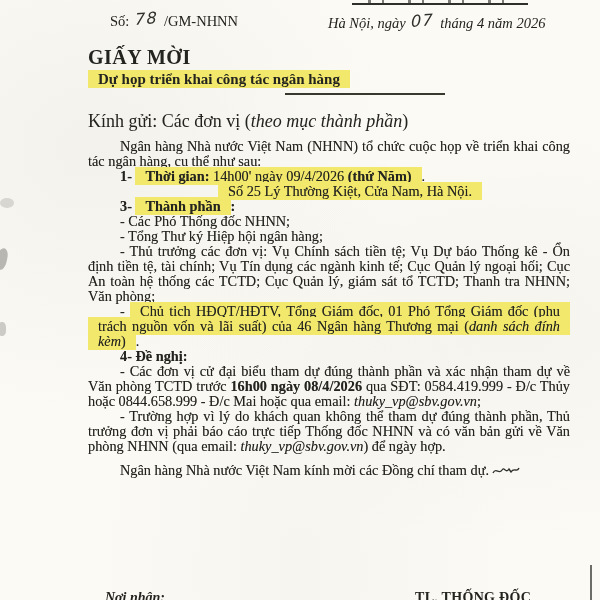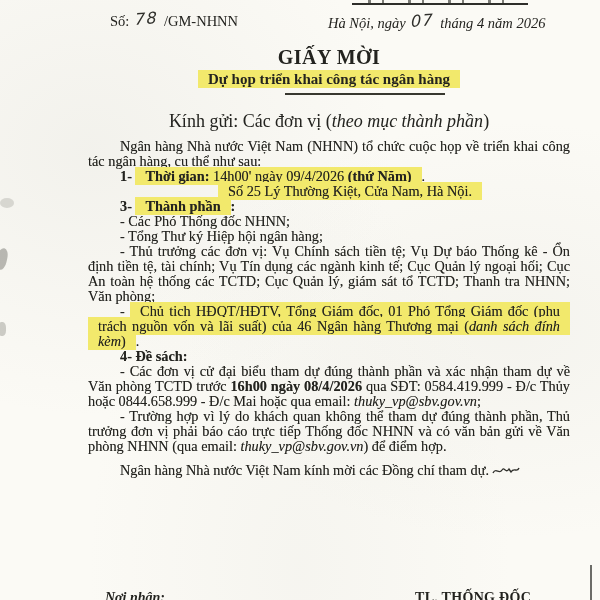--- a/index.html
+++ b/index.html
@@ -44,21 +44,21 @@
     font-size: 14.5px; font-style: italic; white-space: nowrap;
   }
   .hand {
     font-family: "DejaVu Sans", sans-serif;
     font-style: italic; font-size: 16px; letter-spacing: 1.5px;
     color: #30302c; display: inline-block;
     transform: rotate(-5deg) skewX(-6deg);
     position: relative; top: -2px; padding: 0 2px;
   }
 
-  .center-line { position: absolute; left: 88px; width: 482px; text-align: center; }
+  .center-line { position: absolute; left: 88px; width: 482px; text-align: left; }
   .doc-title { top: 46px; font-size: 20px; font-weight: bold; letter-spacing: .5px; }
   .doc-subject { top: 71px; font-size: 15px; font-weight: bold; }
   .subject-underline {
     position: absolute; left: 285px; top: 93px; width: 160px; height: 2px;
     background: #38382f;
   }
   .salutation { top: 111px; font-size: 18px; }
 
   .body {
     position: absolute; left: 88px; top: 139px; width: 482px;
@@ -153,29 +153,29 @@
 
     <p class="p">- Các Phó Thống đốc NHNN;</p>
     <p class="p">- Tổng Thư ký Hiệp hội ngân hàng;</p>
     <p class="p">- Thủ trưởng các đơn vị: Vụ Chính sách tiền tệ; Vụ Dự báo Thống kê - Ổn định tiền tệ, tài chính; Vụ Tín dụng các ngành kinh tế; Cục Quản lý ngoại hối; Cục An toàn hệ thống các TCTD; Cục Quản lý, giám sát tổ TCTD; Thanh tra NHNN; Văn phòng;</p>
 
     <p class="p">
       <span>- </span><span class="hl"><span>Chủ tịch HĐQT/HĐTV, Tổng Giám đốc, 01 Phó Tổng Giám đốc (phụ trách nguồn vốn và lãi suất) của 46 Ngân hàng Thương mại (</span><span class="it">danh sách đính kèm</span><span>)</span></span><span>.</span>
     </p>
 
     <p class="line">
-      <span class="b">4- </span><span class="b">Đề sách:</span>
+      <span class="b">4- </span><span class="b">Đề nghị:</span>
     </p>
 
     <p class="p">
       <span>- Các đơn vị cử đại biểu tham dự đúng thành phần và xác nhận tham dự về Văn phòng TCTD trước </span><span class="b">16h00 ngày 08/4/2026</span><span> qua SĐT: 0584.419.999 - Đ/c Thủy hoặc 0844.658.999 - Đ/c Mai hoặc qua email: </span><span class="it">thuky_vp@sbv.gov.vn</span><span>;</span>
     </p>
 
     <p class="p">
-      <span>- Trường hợp vì lý do khách quan không thể tham dự đúng thành phần, Thủ trưởng đơn vị phải báo cáo trực tiếp Thống đốc NHNN và có văn bản gửi về Văn phòng NHNN (qua email: </span><span class="it">thuky_vp@sbv.gov.vn</span><span>) để điểm hợp.</span>
+      <span>- Trường hợp vì lý do khách quan không thể tham dự đúng thành phần, Thủ trưởng đơn vị phải báo cáo trực tiếp Thống đốc NHNN và có văn bản gửi về Văn phòng NHNN (qua email: </span><span class="it">thuky_vp@sbv.gov.vn</span><span>) để ngày hợp.</span>
     </p>
 
     <p class="p closing">
       <span>Ngân hàng Nhà nước Việt Nam kính mời các Đồng chí tham dự.</span><svg class="squiggle" width="28" height="12" viewBox="0 0 28 12">
           <path d="M1,9 C4,3 7,11 10,6 C12,2 14,10 17,5 L19,8 C22,3 25,9 27,4" stroke="#2e2e2a" stroke-width="1.4" fill="none"></path>
         </svg>
     </p>
 
   </div>
 

